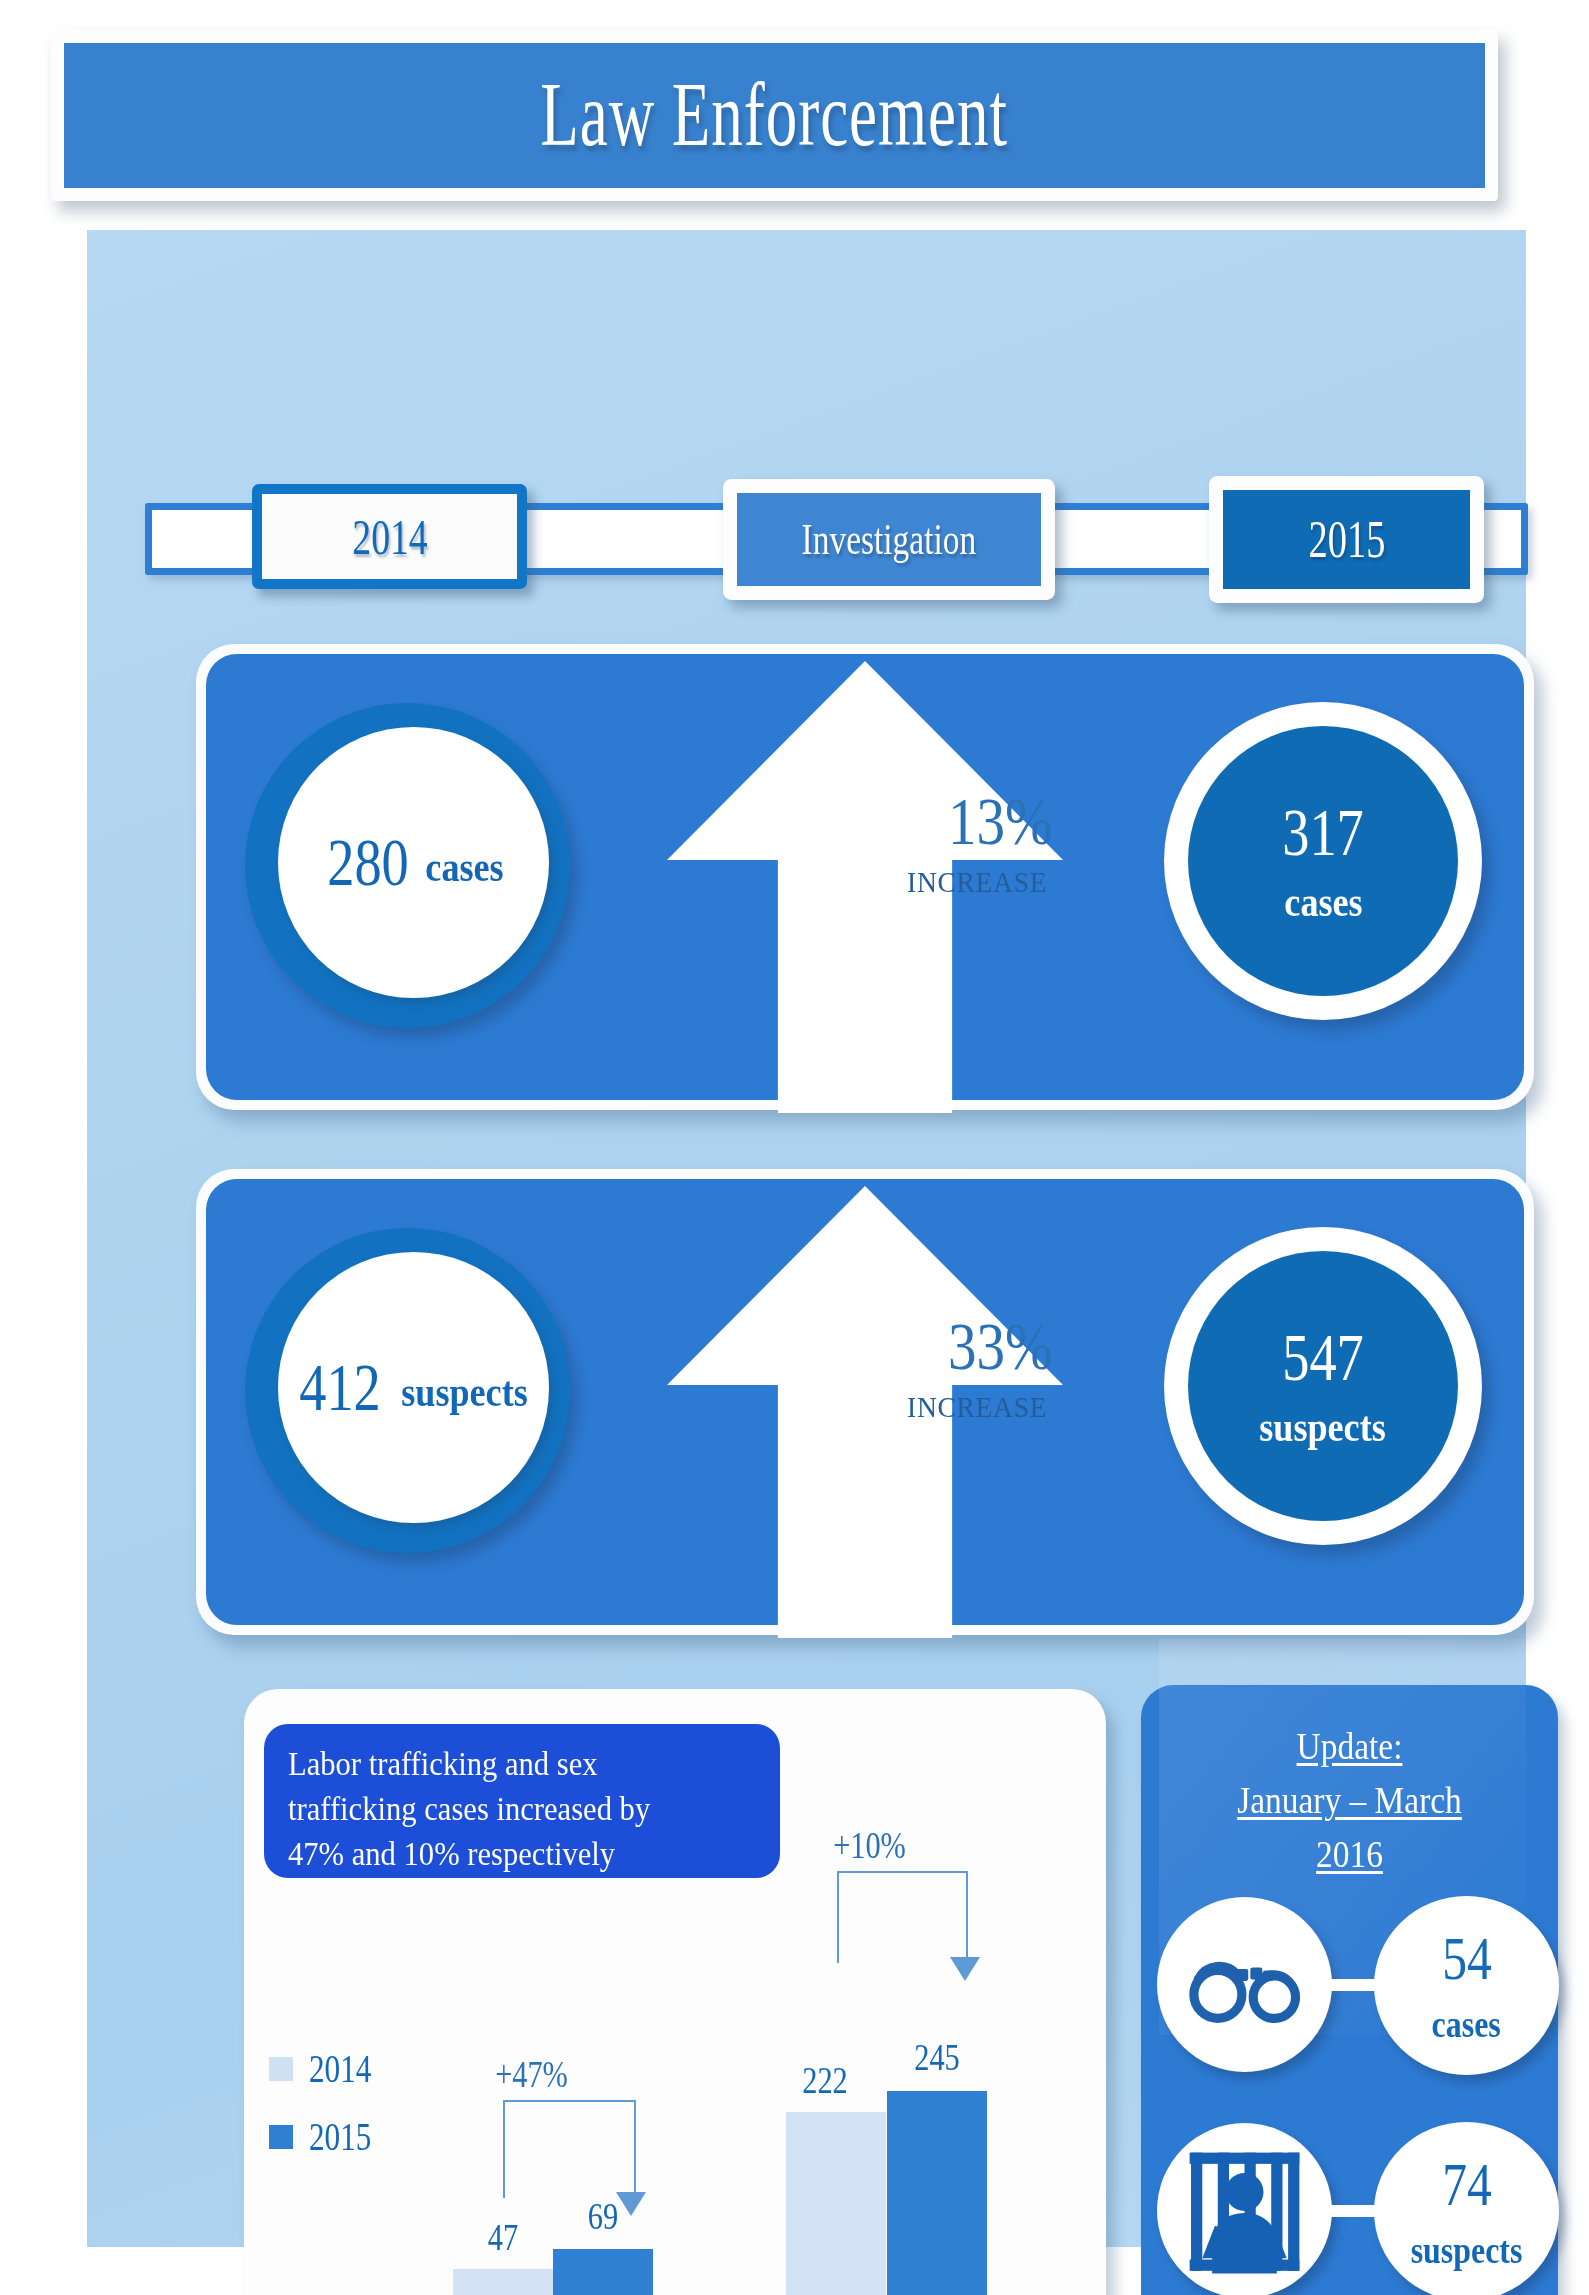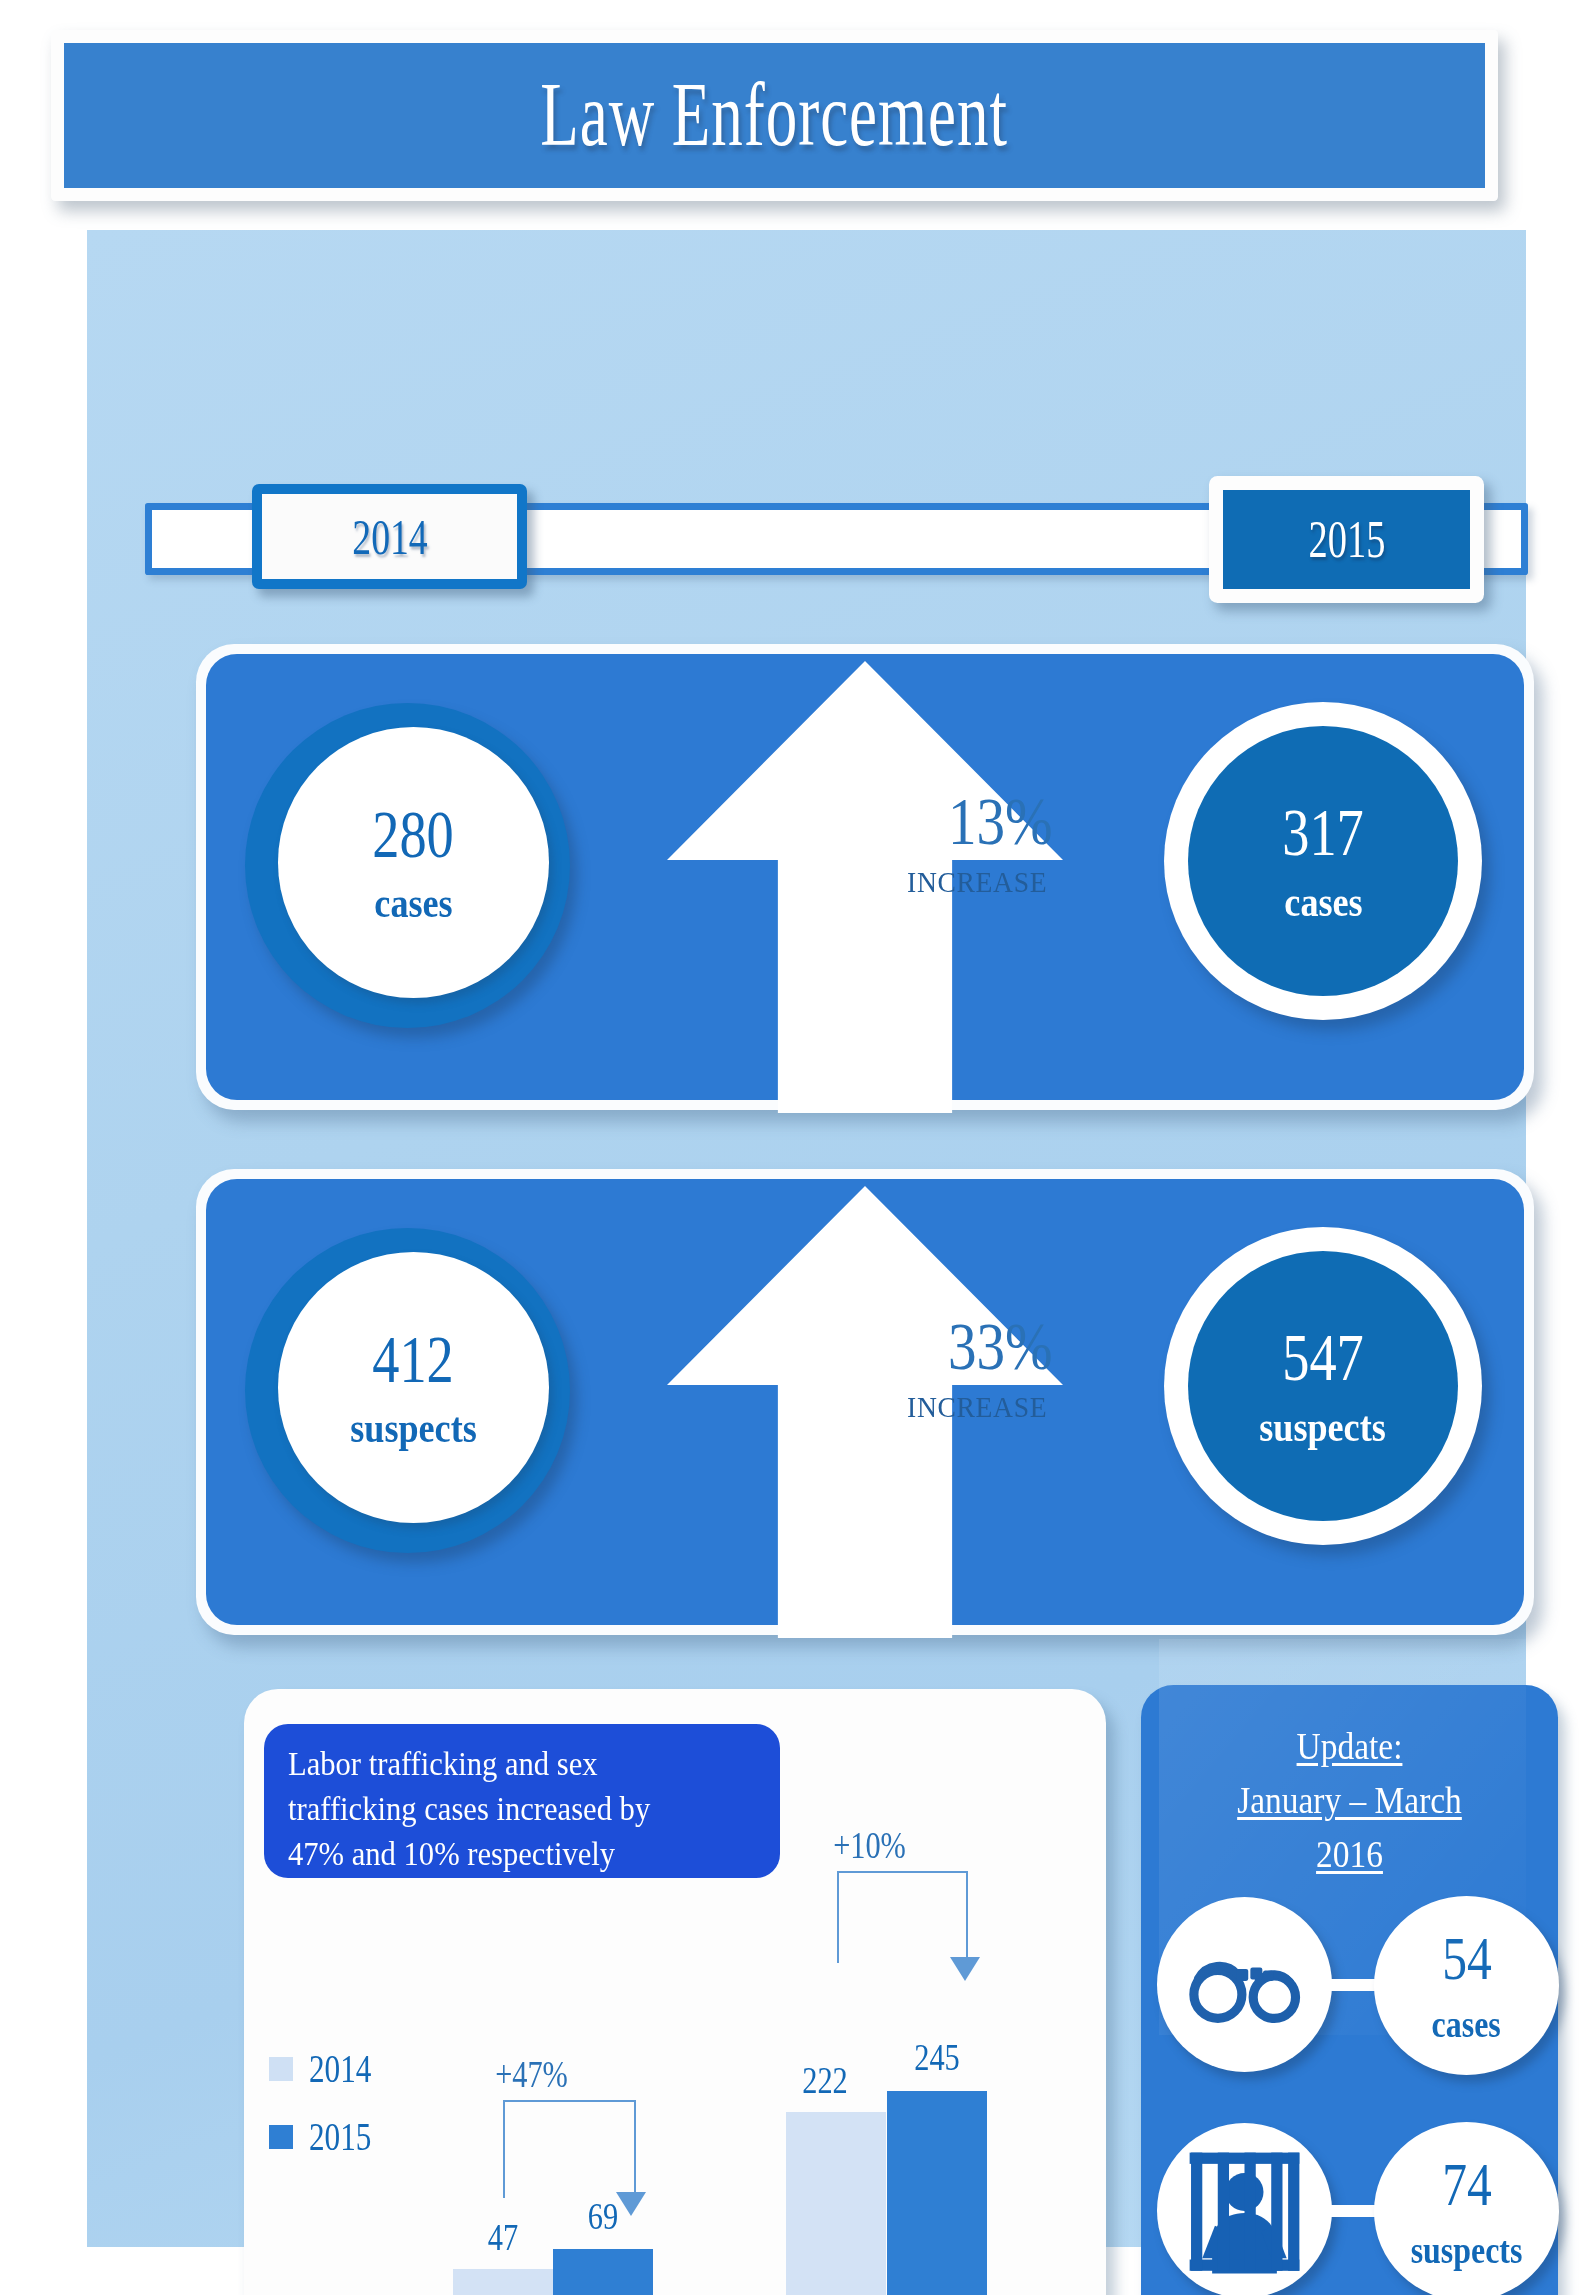--- a/index.html
+++ b/index.html
@@ -109,21 +109,21 @@
 
   
   .circle-left{
     position:absolute;left:39px;top:49px;width:325px;height:325px;
     border-radius:50%;background:#1272c1;
     box-shadow:7px 10px 12.7px rgba(25,60,100,.35);
   }
   .circle-left .disc{
     position:absolute;left:32.5px;top:24px;right:21px;bottom:30px;
     border-radius:50%;background:#ffffff;
-    display:flex;flex-direction:column;align-items:center;justify-content:center;
+    display:flex;align-items:center;justify-content:center;
     box-shadow:4.2px 5.7px 8.5px rgba(30,70,110,.30);
   }
   .circle-left .num{
     font-size:68px;color:#1268b6;transform:scaleX(.80);line-height:1.05;white-space:nowrap;
   }
   .circle-left .lbl{
     font-size:42px;color:#1268b6;transform:scaleX(.86);line-height:1.1;
     font-weight:bold;white-space:nowrap;margin-top:10px;
   }
 
@@ -264,20 +264,25 @@
   </div>
 
   <div id="body-panel">
 
     <div id="timeline"></div>
 
     <div class="tl-box" id="tl-2014">
       <span class="txt">2014</span>
     </div>
 
+    <div class="tl-box" id="tl-inv">
+      <div class="inner">
+        <span class="txt">Investigation</span>
+      </div>
+    </div>
 
     <div class="tl-box" id="tl-2015">
       <div class="inner">
         <span class="txt">2015</span>
       </div>
     </div>
 
     <div class="stat-row" id="row-cases">
       <div class="inner">
 

